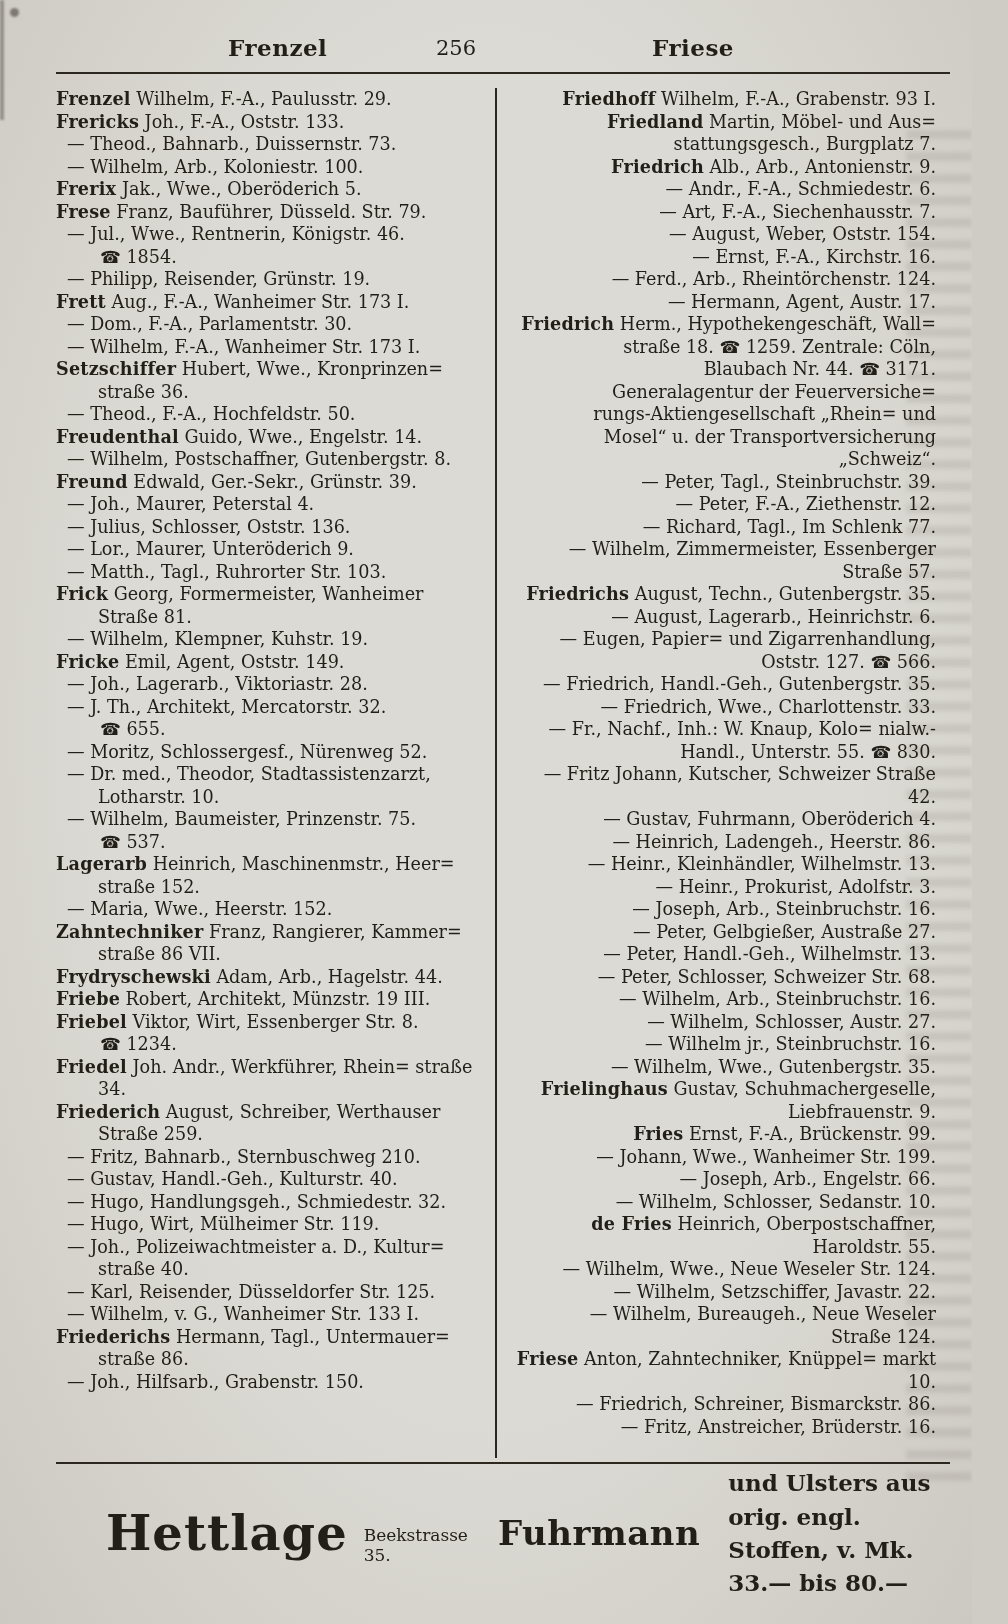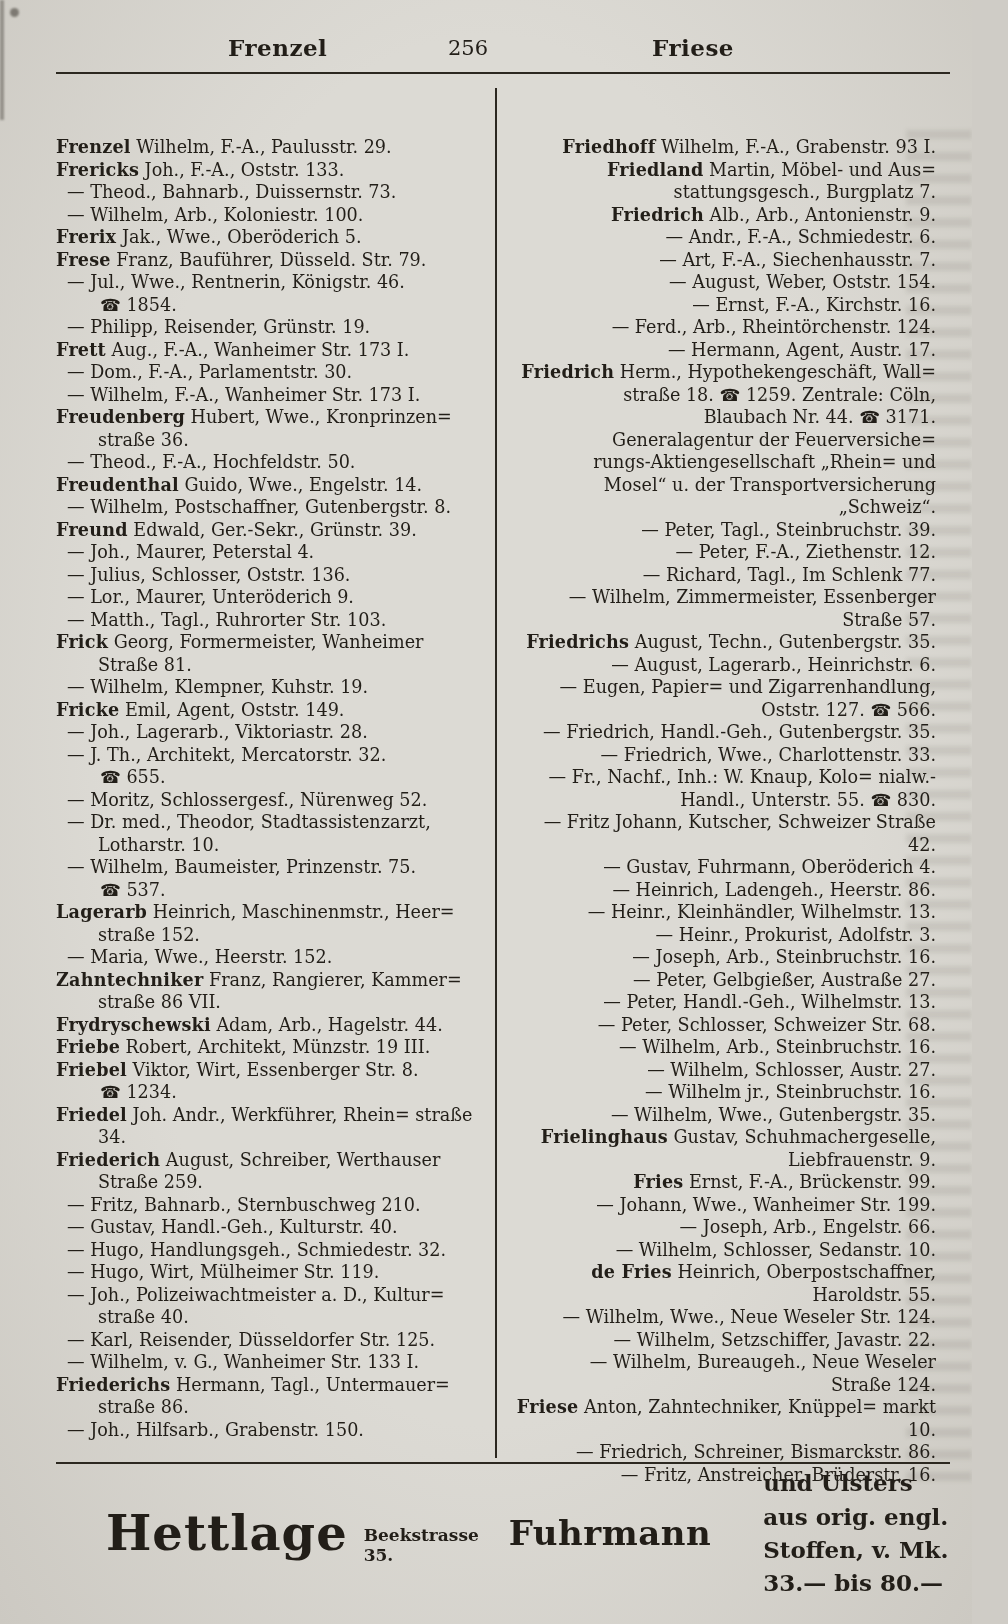--- a/index.html
+++ b/index.html
@@ -19,48 +19,48 @@
   .corner-mark { position:absolute; left:10px; top:8px; width:9px; height:9px; background:#3a362f; border-radius:50%; opacity:.55; filter: blur(1px); }
   .edge-sliver { position:absolute; left:0; top:0; width:4px; height:120px; background:#4a463f; opacity:.45; filter: blur(1px); }
   .bleed-strip {
     position:absolute; right:0; top:130px; bottom:140px; width:66px;
     background: repeating-linear-gradient(to bottom, rgba(70,64,56,0.10) 0 9px, rgba(70,64,56,0) 9px 22px);
     filter: blur(2px);
   }
   
   .hdr-word { position:absolute; top:34px; font-size:23px; font-weight:bold; letter-spacing:.5px; }
   .hdr-left { left:228px; }
-  .hdr-num { position:absolute; top:36px; left:448px; font-size:21px; }
+  .hdr-num { position:absolute; top:36px; left:436px; font-size:21px; }
   .hdr-right { left:652px; }
   .hdr-rule { position:absolute; top:72px; left:56px; width:894px; height:2px; background:#2c2820; }
   
   .columns {
     position:absolute; top:88px; left:56px; width:896px; height:1370px;
     display:flex;
   }
-  .col { width:420px;margin-top:48px; }
+  .col { width:420px; }
   .col-left { margin-right:19px; }
   .col-right { margin-left:19px;text-align:right; }
   .divider { width:2px; background:#2c2820; height:1370px; }
   .e { margin:0; font-size:17.6px; line-height:22.5px; padding-left:42px; text-indent:-42px; }
   .e.cont { text-indent:-31px; }
   .e.phoneline { text-indent:2px; }
   .surname { font-weight:bold; letter-spacing:.2px; }
   .dash { }
   .phone-icon { font-family:"DejaVu Sans", sans-serif; font-size:.95em; }
   
   .ftr-rule { position:absolute; top:1462px; left:56px; width:894px; height:2px; background:#2c2820; }
   .ad {
     position:absolute; top:1468px; left:56px; width:894px; height:130px;
     display:flex; align-items:center;
   }
   .ad-brand { font-size:48px; font-weight:bold; letter-spacing:1px; margin-left:50px; }
-  .ad-addr { font-size:17px; font-weight:bold; margin-left:16px; position:relative; top:12px; }
+  .ad-addr { font-size:17px; font-weight:normal; margin-left:16px; position:relative; top:12px; }
   .ad-product { font-size:34px; font-weight:bold; margin-left:30px; letter-spacing:.5px; }
-  .ad-text { margin-left:52px; font-size:23px; font-weight:600; line-height:1.45; }
+  .ad-text { margin-left:28px; font-size:23px; font-weight:600; line-height:1.45; }
 </style>
 </head>
 <body>
 
 <div class="page">
   <div class="corner-mark"></div>
   <div class="edge-sliver"></div>
   <div class="bleed-strip"></div>
 
   <span class="hdr-word hdr-left">Frenzel</span>
@@ -75,21 +75,21 @@
         <p class="e cont"><span class="dash">— </span>Theod., Bahnarb., Duissernstr. 73.</p>
         <p class="e cont"><span class="dash">— </span>Wilhelm, Arb., Koloniestr. 100.</p>
         <p class="e head"><span class="surname">Frerix</span> Jak., Wwe., Oberöderich 5.</p>
         <p class="e head"><span class="surname">Frese</span> Franz, Bauführer, Düsseld. Str. 79.</p>
         <p class="e cont"><span class="dash">— </span>Jul., Wwe., Rentnerin, Königstr. 46.</p>
         <p class="e phoneline"><span class="phone-icon">☎</span><span>&nbsp;1854.</span></p>
         <p class="e cont"><span class="dash">— </span>Philipp, Reisender, Grünstr. 19.</p>
         <p class="e head"><span class="surname">Frett</span> Aug., F.-A., Wanheimer Str. 173 I.</p>
         <p class="e cont"><span class="dash">— </span>Dom., F.-A., Parlamentstr. 30.</p>
         <p class="e cont"><span class="dash">— </span>Wilhelm, F.-A., Wanheimer Str. 173 I.</p>
-        <p class="e head"><span class="surname">Freudenberg</span> Hubert, Wwe., Kronprinzen= straße 36.</p>
+        <p class="e head"><span class="surname">Setzschiffer</span> Hubert, Wwe., Kronprinzen= straße 36.</p>
         <p class="e cont"><span class="dash">— </span>Theod., F.-A., Hochfeldstr. 50.</p>
         <p class="e head"><span class="surname">Freudenthal</span> Guido, Wwe., Engelstr. 14.</p>
         <p class="e cont"><span class="dash">— </span>Wilhelm, Postschaffner, Gutenbergstr. 8.</p>
         <p class="e head"><span class="surname">Freund</span> Edwald, Ger.-Sekr., Grünstr. 39.</p>
         <p class="e cont"><span class="dash">— </span>Joh., Maurer, Peterstal 4.</p>
         <p class="e cont"><span class="dash">— </span>Julius, Schlosser, Oststr. 136.</p>
         <p class="e cont"><span class="dash">— </span>Lor., Maurer, Unteröderich 9.</p>
         <p class="e cont"><span class="dash">— </span>Matth., Tagl., Ruhrorter Str. 103.</p>
         <p class="e head"><span class="surname">Frick</span> Georg, Formermeister, Wanheimer Straße 81.</p>
         <p class="e cont"><span class="dash">— </span>Wilhelm, Klempner, Kuhstr. 19.</p>

